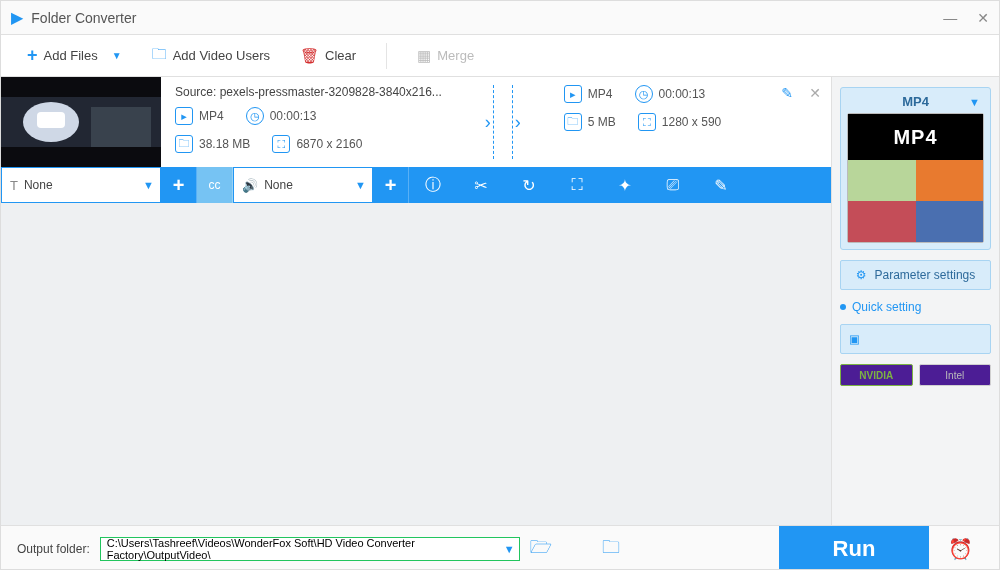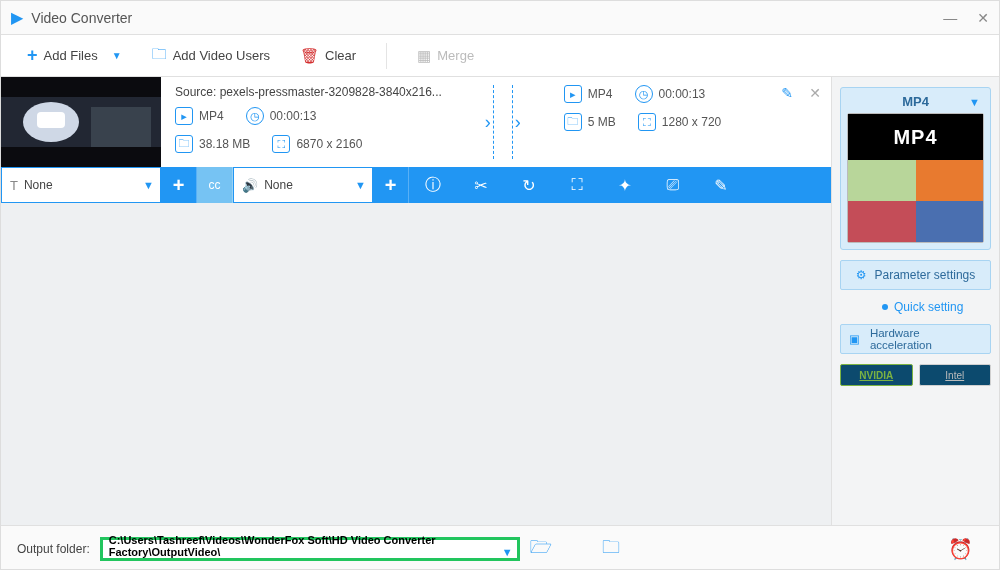--- a/index.html
+++ b/index.html
@@ -51,48 +51,48 @@
 .actionbar .tool { flex: none; width: 48px; display: flex; align-items: center; justify-content: center; color: #fff; font-size: 16px; }
 .right .hint { font-size: 11.5px; color: #444; text-align: center; }
 .right .fmt { background: #d8ecfa; border: 1px solid #a8d4f2; border-radius: 3px; padding: 6px; }
 .right .fmt .fhead { display: flex; justify-content: center; align-items: center; color: #2d6a9b; font-weight: bold; font-size: 13px; position: relative; margin-bottom: 4px; }
 .right .fmt .fhead .fc { position: absolute; right: 4px; color: #2196F3; font-size: 11px; }
 .right .fmt .ficon { width: 100%; height: 130px; background: #fff; border: 1px solid #bbb; border-radius: 2px; display: flex; flex-direction: column; }
 .right .fmt .ficon .mp4b { height: 46px; background: #000; color: #fff; display: flex; align-items: center; justify-content: center; font-weight: bold; font-size: 20px; letter-spacing: 1px; }
 .right .fmt .ficon .collage { flex: 1; display: flex; flex-wrap: wrap; }
 .right .fmt .ficon .collage div { width: 50%; height: 50%; }
 .right .pbtn { height: 30px; background: #d8ecfa; border: 1px solid #a8d4f2; border-radius: 2px; display: flex; align-items: center; justify-content: center; gap: 8px; font-size: 12px; color: #2d6a9b; }
-.right .qset { font-size: 12px; color: #444; margin-left: 42px; }
+.right .qset { font-size: 12px; color: #444; }
 .right .qset .qsh { display: flex; align-items: center; gap: 6px; color:#2196F3; font-size:12px; }
 .right .qset .qsh .dot { width: 6px; height: 6px; background: #2196F3; border-radius: 50%; }
 .right .qset .slider { position: relative; height: 40px; margin-top: 8px; }
 .right .qset .slider .track { position: absolute; top: 18px; left: 4px; right: 4px; height: 3px; background: #ccc; border-radius: 2px; }
 .right .qset .slider .knob { position: absolute; top: 12px; left: 24%; width: 14px; height: 14px; background: #fff; border: 2px solid #2196F3; border-radius: 50%; }
 .right .qset .slider .ttop { position: absolute; top: 0; font-size: 10px; color: #888; }
 .right .qset .slider .tbot { position: absolute; top: 26px; font-size: 10px; color: #888; }
 .right .hw { height: 30px; background: #d8ecfa; border: 1px solid #a8d4f2; border-radius: 2px; display: flex; align-items: center; gap: 10px; padding: 0 8px; font-size: 11.5px; color: #2d6a9b; }
 .right .gpus { display: flex; gap: 6px; }
-.right .gpus .gpu { flex:1; height: 22px; border:1px solid #d0d0d0; border-radius:2px; display:flex; align-items:center; justify-content:center; font-size:10px; background:#0c4a6e;text-decoration:underline; }
+.right .gpus .gpu { flex:1; height: 22px; border:1px solid #d0d0d0; border-radius:2px; display:flex; align-items:center; justify-content:center; font-size:10px; background:#4c1d95; }
 .right .gpus .gpu.nv { border-color: #7cb342; color:#7cb342; font-weight:bold; }
 .right .gpus .gpu.it { color:#bbb; }
 .bottom { height: 46px; display: flex; align-items: center; padding: 0 16px; gap: 10px; border-top: 1px solid #e0e0e0; background: #fafafa; }
 .bottom .lab { font-size: 12px; color: #444; }
-.bottom .pathin { flex: none; width: 420px; height: 24px; border: 3px solid #22c55e; font-size: 11px; padding: 0 6px; background: #fff; display: flex; align-items: flex-end; position: relative; font-weight: bold; }
+.bottom .pathin { flex: none; width: 420px; height: 24px; border: 1px solid #22c55e; font-size: 11px; padding: 0 6px; background: #fff; display: flex; align-items: center; position: relative; }
 .bottom .pathin .pc { position: absolute; right: 4px; color: #2196F3; font-size: 11px; }
 .bottom .ficon { color: #2196F3; font-size: 18px; }
 .bottom .spacer { flex: 1; }
 .bottom .run { width: 150px; height: 46px; background: #2196F3; color: #fff; display: flex; align-items: center; justify-content: center; font-size: 22px; font-weight: 600; margin: -1px 0; }
 .bottom .alarm { width: 44px; display: flex; align-items: center; justify-content: center; color: #2196F3; font-size: 20px; }
 </style>
 </head>
 <body>
 
 <div class="titlebar">
   <span class="logo">▶</span>
-  <span class="title">Video Converter</span>
+  <span class="title">Folder Converter</span>
   <div class="winctrls">
     <span>—</span>
     <span>✕</span>
   </div>
 </div>
 
 <div class="toolbar">
   <div class="tbtn add">
     <span class="ico">+</span>
     <span>Add Files</span>
@@ -164,21 +164,21 @@
                 <span>00:00:13</span>
               </div>
           </div>
           <div class="meta">
             <div class="m">
                 <span class="mi">🗀</span>
                 <span>5 MB</span>
               </div>
             <div class="m">
                 <span class="mi">⛶</span>
-                <span>1280 x 720</span>
+                <span>1280 x 590</span>
               </div>
           </div>
           <span class="editpen">✎</span>
           <span class="closex">✕</span>
         </div>
       </div>
     </div>
     <div class="actionbar">
       <div class="combo combo1">
         <span class="ci">T</span>
@@ -224,21 +224,20 @@
       <span>Parameter settings</span>
     </div>
     <div class="qset">
       <div class="qsh">
           <span class="dot"></span>
           <span>Quick setting</span>
         </div>
     </div>
     <div class="hw">
       <span style="color:#2196F3">▣</span>
-      <span>Hardware acceleration</span>
     </div>
     <div class="gpus">
       <div class="gpu nv">
           <span>NVIDIA</span>
         </div>
       <div class="gpu it">
           <span>Intel</span>
         </div>
     </div>
   </div>
@@ -246,14 +245,17 @@
 
 <div class="bottom">
   <span class="lab">Output folder:</span>
   <div class="pathin">
     <span>C:\Users\Tashreef\Videos\WonderFox Soft\HD Video Converter Factory\OutputVideo\</span>
     <span class="pc">▼</span>
   </div>
   <span class="ficon">🗁</span>
   <span class="ficon" style="margin-left:40px">🗀</span>
   <div class="spacer"></div>
+  <div class="run">
+      <span>Run</span>
+    </div>
   <div class="alarm">⏰</div>
 </div>
 
 </body></html>

